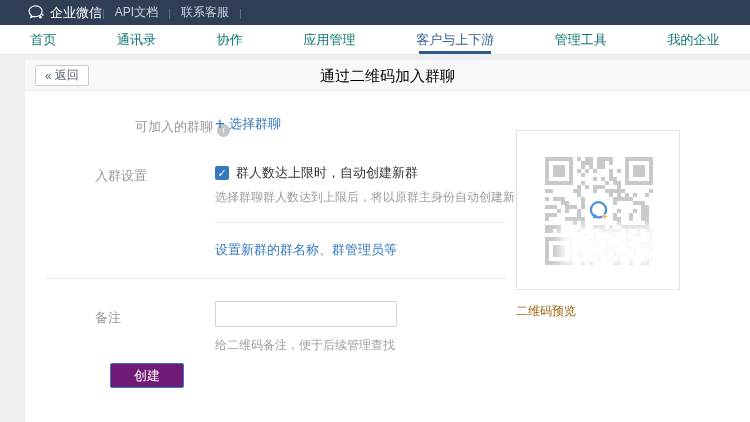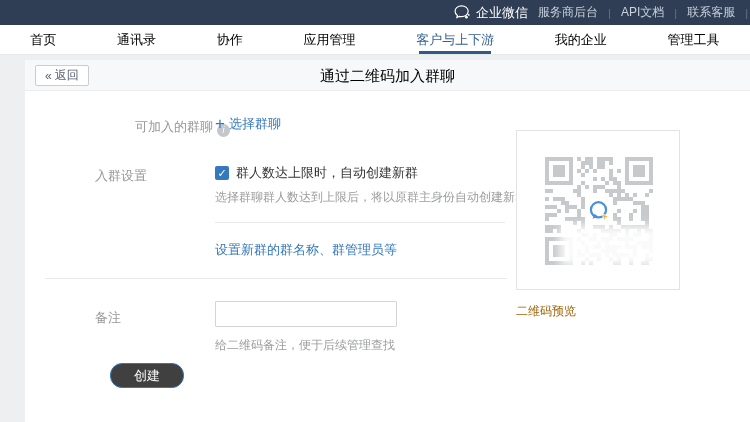--- a/index.html
+++ b/index.html
@@ -2,30 +2,30 @@
 <html><head>
 <meta charset="utf-8">
 <style>
   * { margin:0; padding:0; box-sizing:border-box; }
   html,body { width:750px; height:422px; overflow:hidden; }
   body { font-family:"Liberation Sans","DejaVu Sans",sans-serif; }
   .screen { position:relative; width:750px; height:422px; background:#edeff1; }
 
   
   .topbar { position:absolute; left:0; top:0; width:750px; height:25px; background:#2f3e55;
-            display:flex; align-items:center; justify-content:flex-end; }
+            display:flex; align-items:center; justify-content:flex-start; }
   .brand { display:flex; align-items:center; gap:6px; margin-left:28px; color:#fff; font-size:13px; cursor:pointer; }
   .toplinks { display:flex; align-items:center; margin-right:2px; font-size:12px; color:#c9d2de; }
   .toplinks a { color:#c9d2de; text-decoration:none; cursor:pointer; padding:0 10px; }
   .toplinks .sep { color:#62728c; font-size:11px; }
 
   
   .nav { position:absolute; left:0; top:25px; width:750px; height:30px; background:#fff;
          border-bottom:1px solid #e6e8ea; display:flex; justify-content:space-around; align-items:stretch; }
-  .nav-item { position:relative; display:flex; align-items:center; font-size:13px; color:#000000; cursor:pointer; padding:0 4px; }
+  .nav-item { position:relative; display:flex; align-items:center; font-size:13px; color:#0f766e; cursor:pointer; padding:0 4px; }
   .nav-item .underline { position:absolute; left:8%; bottom:0; width:84%; height:3px; background:#2f5a88; }
   .nav-item.active { color:#33608f;font-family:Liberation Serif, serif; }
 
   
   .page { position:absolute; left:0; top:55px; width:750px; height:367px; background:#edeff1; }
   .card { position:absolute; left:25px; top:5px; width:725px; height:362px; background:#fff; }
   .card-header { position:relative; height:31px; background:#f7f8f9; border-bottom:1px solid #ececec; }
   .back-btn { position:absolute; left:10px; top:5px; height:21px; padding:0 9px; background:#fff;
               border:1px solid #ccc; border-radius:2px; font-size:12px; color:#596273; cursor:pointer;
               font-family:inherit; display:flex; align-items:center; gap:3px; }
@@ -45,22 +45,22 @@
   .checkbox { width:14px; height:14px; border-radius:2px; background:#3478bd; color:#fff;
               font-size:11px; line-height:14px; text-align:center; }
   .check-label { font-size:13px; color:#333; }
 
   .divider { position:absolute; height:1px; background:#e9eaeb; }
 
   .text-input { position:absolute; left:190px; top:210px; width:182px; height:26px;
                 border:1px solid #d2d4d6; border-radius:1px; font-size:13px; padding:0 6px; color:#333;
                 font-family:inherit; outline:none; }
 
-  .create-btn { position:absolute; left:85px; top:272px; width:74px; height:25px; background:#404040;
-                border:1px solid #3278ba; border-radius:12px; color:#fff; font-size:13px; cursor:pointer;
+  .create-btn { position:absolute; left:85px; top:272px; width:74px; height:25px; background:#701a75;
+                border:1px solid #3278ba; border-radius:2px; color:#fff; font-size:13px; cursor:pointer;
                 font-family:inherit; }
 
   
   .qr-box { position:absolute; left:491px; top:39px; width:164px; height:160px;
             background:#fff; border:1px solid #e2e3e5; }
   .qr-svg { position:absolute; left:28px; top:26px; }
   .qr-blur-patch { position:absolute; left:52px; top:104px; width:88px; height:22px;
                    background:#fff; box-shadow:0 0 9px 9px #ffffff; opacity:.92; }
   .qr-logo { position:absolute; left:69px; top:67px; width:26px; height:26px; }
   .qr-caption { position:absolute; left:491px; top:212px; width:164px; text-align:left;
@@ -76,21 +76,20 @@
       <span style="display:flex;">
         <svg width="16" height="15" viewBox="0 0 20 19">
           <path d="M9.5 1C4.8 1 1.2 4 1.2 7.8c0 2.2 1.2 4.1 3 5.4l-.7 2.6 3-1.4c1 .3 2 .4 3 .4 4.7 0 8.3-3 8.3-6.9S14.2 1 9.5 1z" fill="none" stroke="#fff" stroke-width="1.5"></path>
           <circle cx="15.6" cy="15.4" r="1.7" fill="#fff"></circle>
           <circle cx="18.6" cy="12.6" r="1.1" fill="#fff"></circle>
         </svg>
       </span>
       <span>企业微信</span>
     </div>
     <div class="toplinks">
-      <a>服务商后台</a>
       <span class="sep">|</span>
       <a>API文档</a>
       <span class="sep">|</span>
       <a>联系客服</a>
       <span class="sep">|</span>
     </div>
   </header>
 
   <nav class="nav">
     <div class="nav-item">
@@ -103,24 +102,24 @@
         <span>协作</span>
       </div>
     <div class="nav-item">
         <span>应用管理</span>
       </div>
     <div class="nav-item active">
       <span>客户与上下游</span>
       <span class="underline"></span>
     </div>
     <div class="nav-item">
-        <span>我的企业</span>
+        <span>管理工具</span>
       </div>
     <div class="nav-item">
-        <span>管理工具</span>
+        <span>我的企业</span>
       </div>
   </nav>
 
   <main class="page">
     <section class="card">
 
       <div class="card-header">
         <button class="back-btn">
           <span>«</span>
           <span>返回</span>

